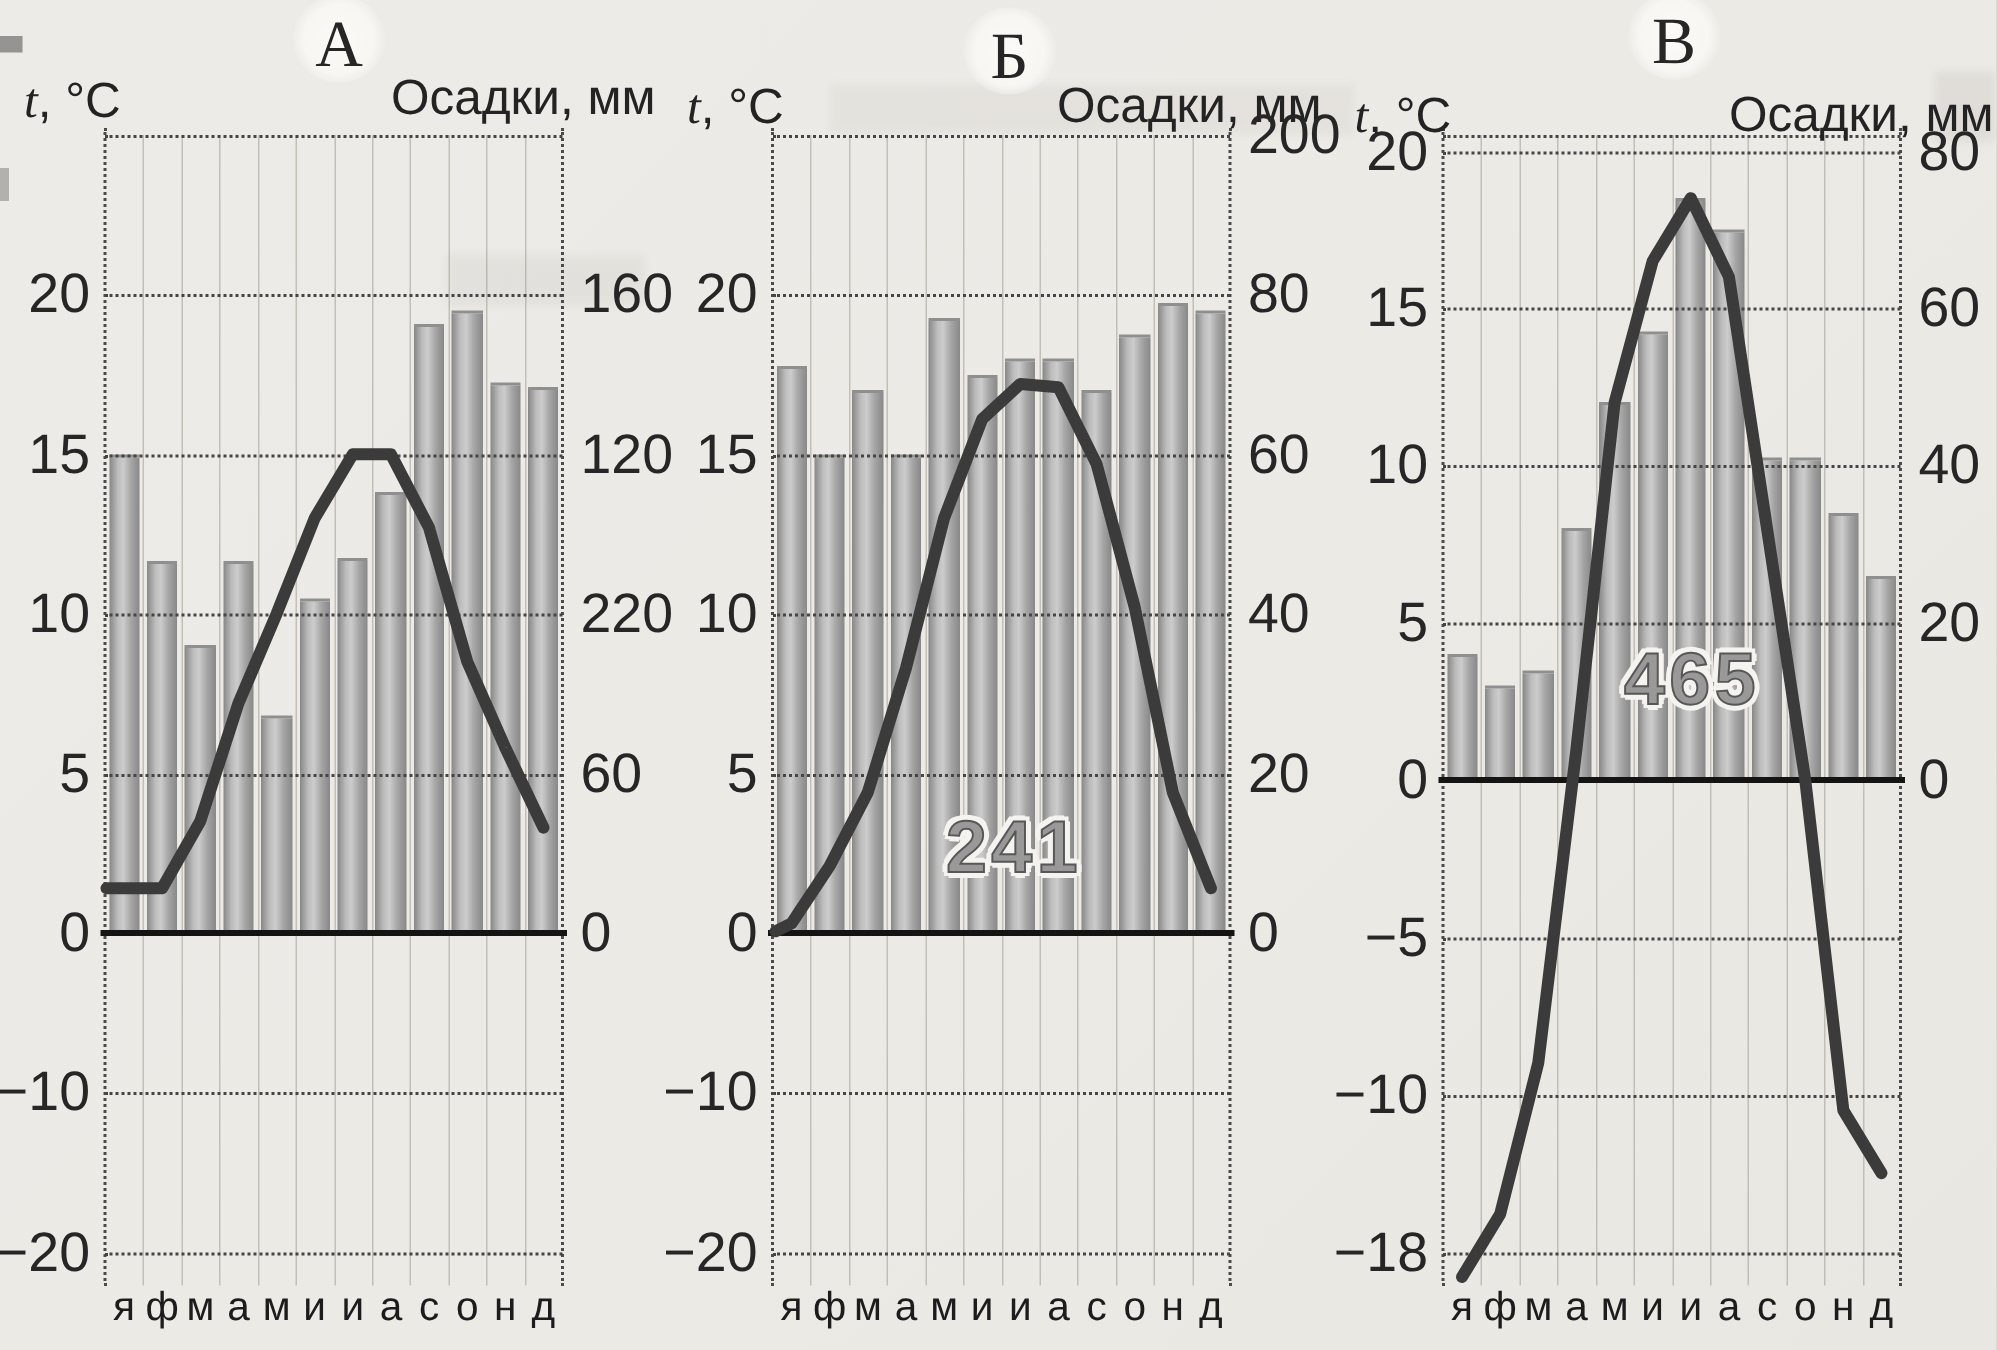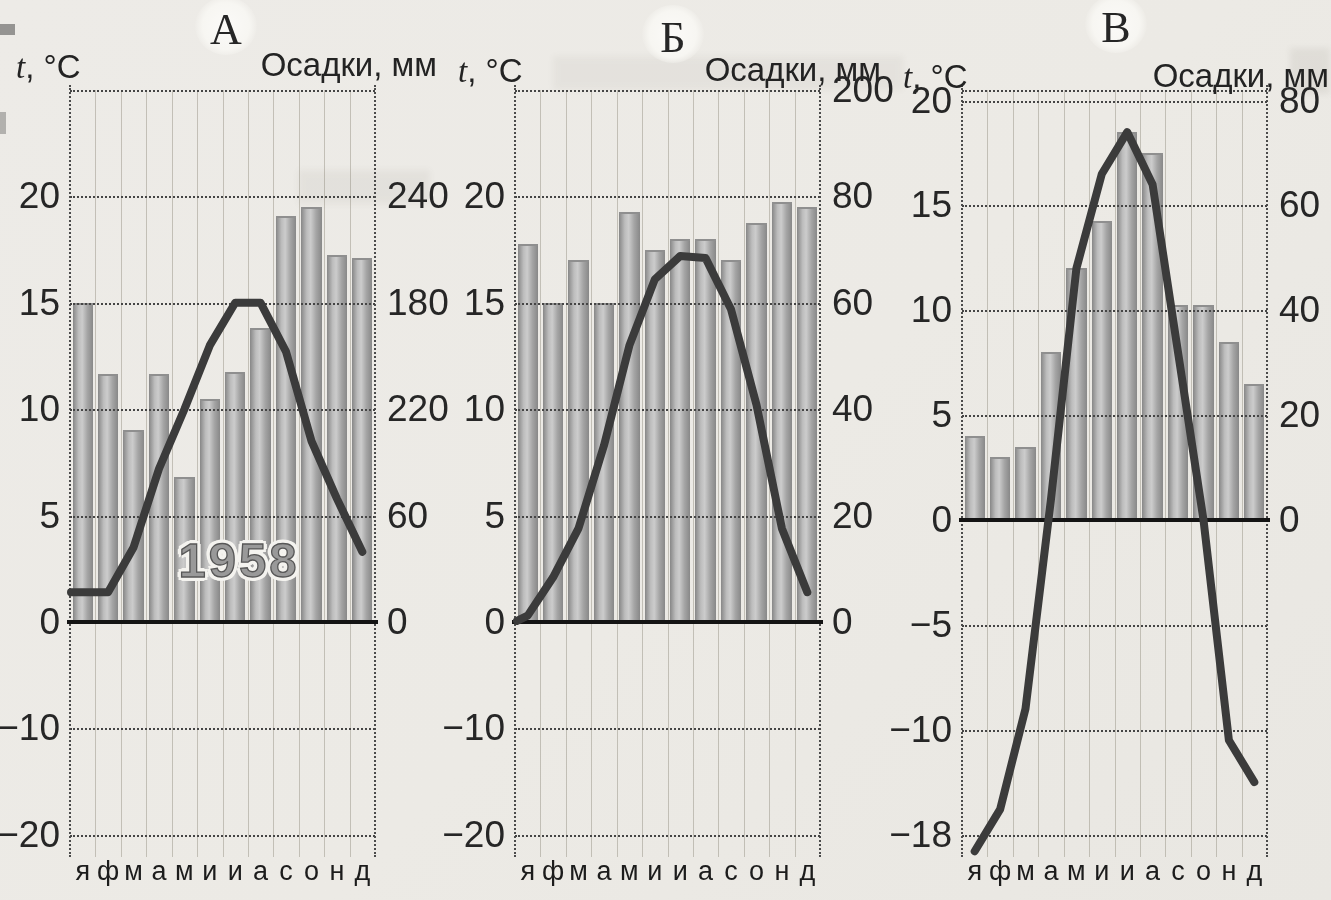--- a/index.html
+++ b/index.html
@@ -57,31 +57,32 @@
   <div class="smudge" style="left:298px;top:170px;width:132px;height:34px;opacity:.06;"></div>
   <div class="smudge" style="left:553px;top:56px;width:350px;height:34px;opacity:.05;"></div>
   <div class="smudge" style="left:1290px;top:48px;width:40px;height:46px;opacity:.08;"></div>
   <div class="mark" style="left:0;top:24px;width:15px;height:11px;opacity:.45;"></div>
   <div class="mark" style="left:0;top:112px;width:6px;height:22px;opacity:.3;"></div>
 
   <div class="blob" style="left:226px;top:26px;"></div>
   <div class="title" style="left:226px;top:4px;">А</div>
   <div class="axlab" style="left:16px;top:48px;"><span class="it">t</span><span>, °C</span></div>
   <div class="axlab right" style="left:437px;top:46px;">Осадки, мм</div>
-  <div class="ann" style="left:239px;top:560px;">1958</div>
 
   <div class="blob" style="left:673px;top:34px;"></div>
   <div class="title" style="left:673px;top:12px;">Б</div>
   <div class="axlab" style="left:458px;top:52px;"><span class="it">t</span><span>, °C</span></div>
   <div class="axlab right" style="left:881px;top:51px;">Осадки, мм</div>
+  <div class="ann" style="left:676px;top:565px;">241</div>
 
   <div class="blob" style="left:1116px;top:24px;"></div>
   <div class="title" style="left:1116px;top:2px;">В</div>
   <div class="axlab" style="left:903px;top:58px;"><span class="it">t</span><span>, °C</span></div>
   <div class="axlab right" style="left:1329px;top:57px;">Осадки, мм</div>
+  <div class="ann" style="left:1128px;top:453px;">465</div>
 
   <div id="plots">
       <div class="vaxis" style="left: 69px; top: 85px; height: 772px;"></div>
       <div class="vline" style="left: 95.4167px; top: 90px; height: 767px;"></div>
       <div class="vline" style="left: 120.833px; top: 90px; height: 767px;"></div>
       <div class="vline" style="left: 146.25px; top: 90px; height: 767px;"></div>
       <div class="vline" style="left: 171.667px; top: 90px; height: 767px;"></div>
       <div class="vline" style="left: 197.083px; top: 90px; height: 767px;"></div>
       <div class="vline" style="left: 222.5px; top: 90px; height: 767px;"></div>
       <div class="vline" style="left: 247.917px; top: 90px; height: 767px;"></div>
@@ -110,22 +111,22 @@
       <div class="hline" style="left: 70px; top: 728.4px; width: 305px;"></div>
       <div class="hline" style="left: 70px; top: 834.8px; width: 305px;"></div>
       <div class="zero" style="left: 67px; top: 620px; width: 311px;"></div>
       <div class="tickL" style="left: -24px; top: 177.4px;">20</div>
       <div class="tickL" style="left: -24px; top: 283.8px;">15</div>
       <div class="tickL" style="left: -24px; top: 390.2px;">10</div>
       <div class="tickL" style="left: -24px; top: 496.6px;">5</div>
       <div class="tickL" style="left: -24px; top: 603px;">0</div>
       <div class="tickL" style="left: -24px; top: 709.4px;">−10</div>
       <div class="tickL" style="left: -24px; top: 815.8px;">−20</div>
-      <div class="tickR" style="left: 387px; top: 177.408px;">240</div>
-      <div class="tickR" style="left: 387px; top: 283.806px;">180</div>
+      <div class="tickR" style="left: 387px; top: 177.408px;">160</div>
+      <div class="tickR" style="left: 387px; top: 283.806px;">120</div>
       <div class="tickR" style="left: 387px; top: 390.204px;">220</div>
       <div class="tickR" style="left: 387px; top: 496.602px;">60</div>
       <div class="tickR" style="left: 387px; top: 603px;">0</div>
       <div class="month" style="left: 69.7083px; top: 856px;">я</div>
       <div class="month" style="left: 95.125px; top: 856px;">ф</div>
       <div class="month" style="left: 120.542px; top: 856px;">м</div>
       <div class="month" style="left: 145.958px; top: 856px;">а</div>
       <div class="month" style="left: 171.375px; top: 856px;">м</div>
       <div class="month" style="left: 196.792px; top: 856px;">и</div>
       <div class="month" style="left: 222.208px; top: 856px;">и</div>

